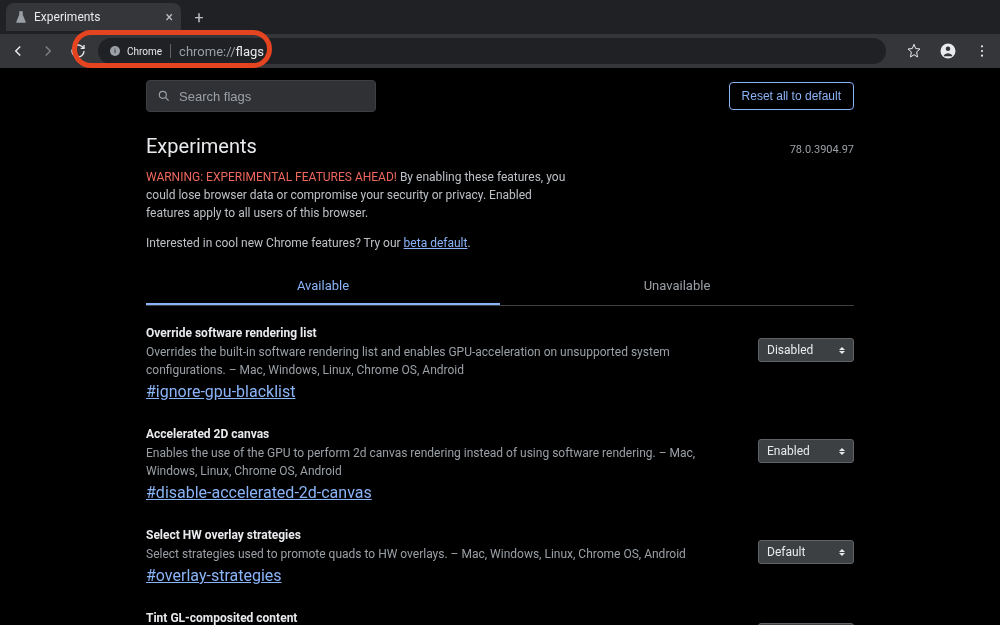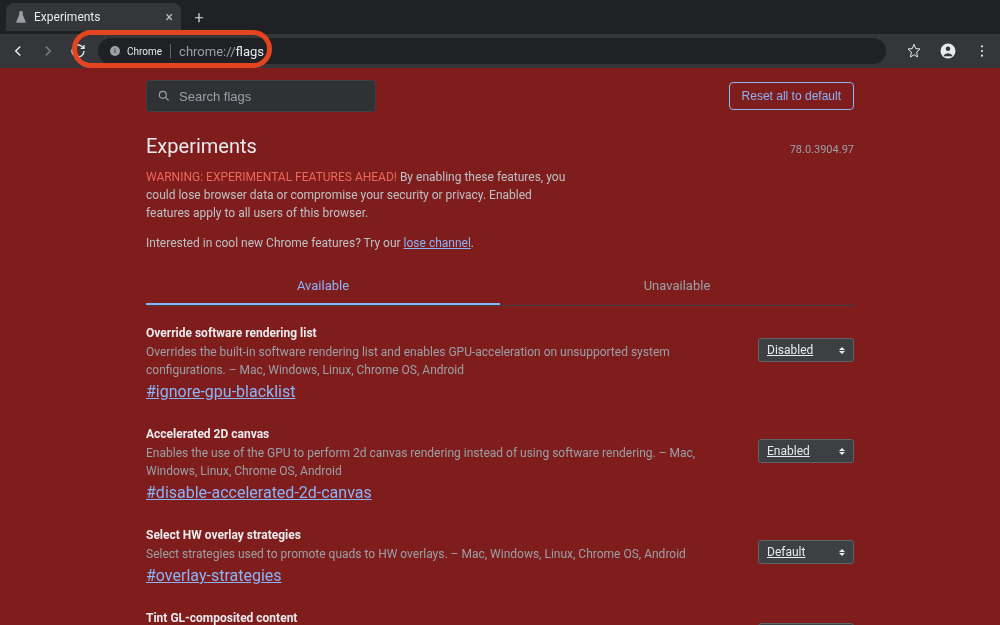--- a/index.html
+++ b/index.html
@@ -15,21 +15,21 @@
   .tb-btn { width: 20px; height: 20px; display: flex; align-items: center; justify-content: center; color: #bdc1c6; }
   .tb-btn.disabled { opacity: 0.4; }
   .addr-wrap { flex: 1; display: flex; align-items: center; }
   .addr { height: 26px; background: #202124; border-radius: 13px; display: flex; align-items: center; padding: 0 10px; gap: 8px; flex: 1; max-width: 870px; }
   .chip { display: flex; align-items: center; gap: 5px; font-size: 10px; color: #e8eaed; border-right: 1px solid #5f6368; padding-right: 8px; }
   .chip .ico { width: 14px; height: 14px; display:flex; align-items:center; justify-content:center; }
   .url { font-size: 13px; color: #9aa0a6; }
   .url .path { color: #e8eaed; text-align: right; }
   .right-tools { display: flex; align-items: center; gap: 14px; margin-left: 8px; }
   .highlight-ring { position: absolute; left: 72px; top: -4px; width: 200px; height: 38px; border: 5px solid #e4441f; border-radius: 22px; pointer-events: none; z-index: 5; }
-  .page { flex: 1; overflow-y: auto; background: #7f1d1d; }
+  .page { flex: 1; overflow-y: auto; background: #000000; }
   .content { width: 708px; margin: 0 auto; padding-top: 12px; padding-bottom: 40px; }
   .top-row { display: flex; align-items: center; margin-bottom: 22px; }
   .search-box { width: 230px; height: 32px; background: #303134; border-radius: 4px; display: flex; align-items: center; padding: 0 10px; gap: 8px; border: 1px solid #3c4043; }
   .search-box input { background: transparent; border: none; outline: none; color: #e8eaed; font-size: 13px; width: 100%; }
   .search-box input::placeholder { color: #9aa0a6; }
   .reset-btn { margin-left: auto; height: 28px; padding: 0 12px; border: 1px solid #8ab4f8; border-radius: 4px; background: transparent; color: #8ab4f8; font-size: 12px; display: flex; align-items: center; }
   .head-row { display: flex; align-items: baseline; justify-content: space-between; margin-bottom: 10px; }
   h1 { font-size: 20px; font-weight: 400; color: #e8eaed; }
   .ver { font-size: 11px; color: #9aa0a6; }
   .warn { font-size: 12px; color: #bdc1c6; line-height: 1.5; max-width: 420px; margin-bottom: 14px; }
@@ -37,21 +37,21 @@
   .interest { font-size: 12px; color: #bdc1c6; margin-bottom: 18px; }
   .interest a { color: #8ab4f8; text-decoration: underline; }
   .tabs { display: flex; border-bottom: 1px solid #3c4043; margin-bottom: 20px; }
   .tabs .tabh { flex: 1; text-align: center; padding: 10px 0; font-size: 13px; color: #9aa0a6; border-bottom: 2px solid transparent; }
   .tabs .tabh.active { color: #8ab4f8; border-bottom-color: #8ab4f8; }
   .flag { display: flex; gap: 24px; margin-bottom: 26px; }
   .flag-text { flex: 1; }
   .flag-title { font-size: 12px; font-weight: 700; color: #e8eaed; margin-bottom: 3px; }
   .flag-desc { font-size: 12px; color: #9aa0a6; line-height: 1.5; margin-bottom: 3px; }
   .flag-link { font-size: 16px; color: #8ab4f8; text-decoration: underline; }
-  .dropdown { width: 96px; height: 24px; background: #3c4043; border: 1px solid #5f6368; border-radius: 3px; display: flex; align-items: center; justify-content: space-between; padding: 0 8px; font-size: 12px; color: #e8eaed; margin-top: 12px; flex-shrink: 0; text-decoration: underline; }
+  .dropdown { width: 96px; height: 24px; background: #3c4043; border: 1px solid #5f6368; border-radius: 3px; display: flex; align-items: center; justify-content: space-between; padding: 0 8px; font-size: 12px; color: #e8eaed; margin-top: 12px; flex-shrink: 0; }
   .caret { display: inline-flex; flex-direction: column; gap: 1px; }
   .caret:before { content: ""; border-left: 3px solid transparent; border-right: 3px solid transparent; border-bottom: 3px solid #e8eaed; }
   .caret:after { content: ""; border-left: 3px solid transparent; border-right: 3px solid transparent; border-top: 3px solid #e8eaed; }
   svg { display: block; }
 </style>
 </head>
 <body>
 
 <div class="chrome-window">
 
@@ -145,21 +145,21 @@
       <div class="head-row">
         <h1>Experiments</h1>
         <span class="ver">78.0.3904.97</span>
       </div>
 
       <p class="warn">
         <span class="wlabel">WARNING: EXPERIMENTAL FEATURES AHEAD!</span><span> By enabling these features, you could lose browser data or compromise your security or privacy. Enabled features apply to all users of this browser.</span>
       </p>
 
       <p class="interest">
-        <span>Interested in cool new Chrome features? Try our </span><a href="#">lose channel</a><span>.</span>
+        <span>Interested in cool new Chrome features? Try our </span><a href="#">beta default</a><span>.</span>
       </p>
 
       <div class="tabs">
         <div class="tabh active">Available</div>
         <div class="tabh">Unavailable</div>
       </div>
 
       <div id="flags-list">
           <div class="flag">
             <div class="flag-text"><div class="flag-title">Override software rendering list</div><div class="flag-desc">Overrides the built-in software rendering list and enables GPU-acceleration on unsupported system configurations. – Mac, Windows, Linux, Chrome OS, Android</div><a href="#" class="flag-link">#ignore-gpu-blacklist</a></div>

